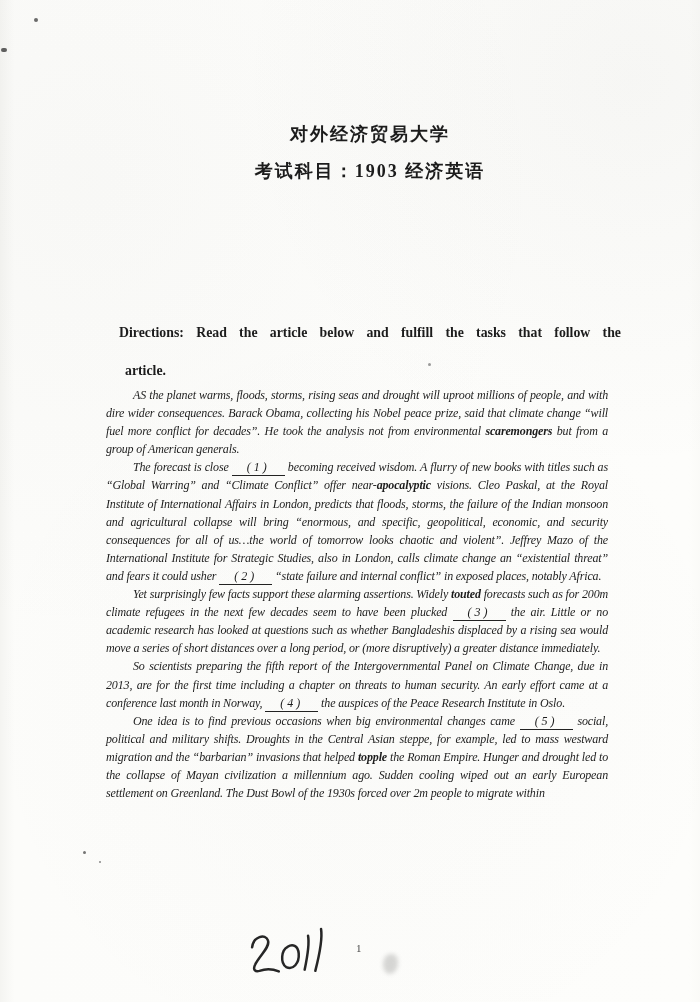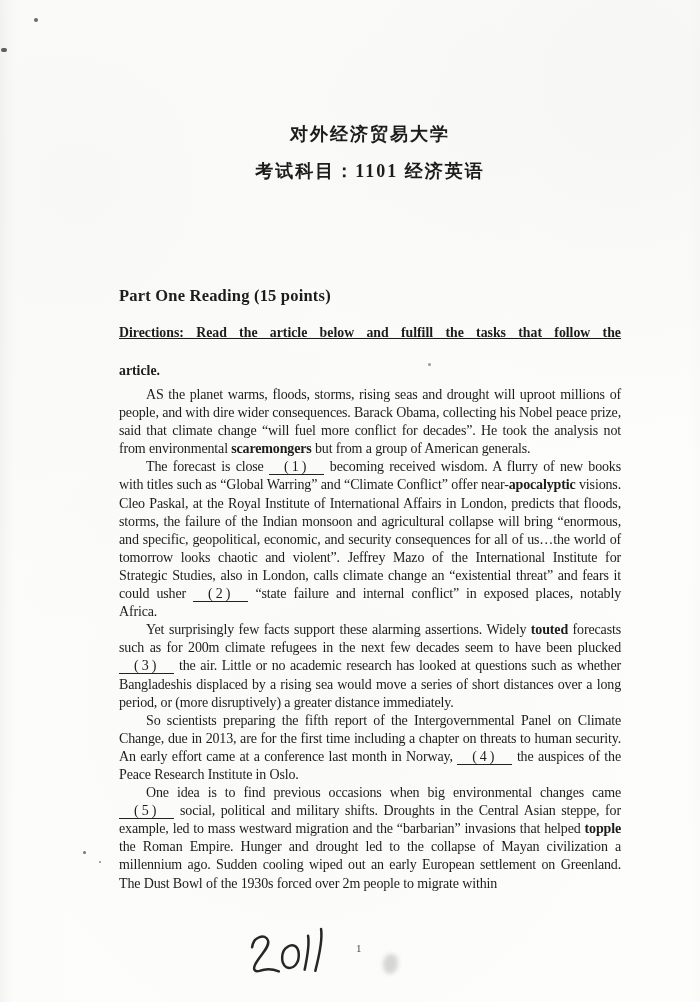--- a/index.html
+++ b/index.html
@@ -38,32 +38,32 @@
   }
   .part-heading {
     position:absolute; left:119px; top:286px; width:502px;
     font-weight:700; font-size:16.5px; letter-spacing:0.2px;
   }
   .directions-1 {
     position:absolute; left:119px; top:325px; width:502px;
     font-weight:700; font-size:13.8px;
     text-align:justify; text-align-last:justify;
     white-space:normal;
-    text-decoration:underline;
   }
   .directions-2 {
-    position:absolute; left:119px; top:363px; width:502px;
+    position:absolute; left:125px; top:363px; width:502px;
     font-weight:700; font-size:13.8px;
   }
   
   .article {
-    position:absolute; left:119px; top:386px; width:502px;
-    font-size:14px; line-height:18.1px;
+    position:absolute; left:106px; top:386px; width:502px;
+    font-size:12px; line-height:18.1px;
     letter-spacing:-0.15px;
     text-align:justify;
+    font-style:italic;
   }
   .article p { margin:0; text-indent:27px; }
   .article b { font-weight:700; }
   .cloze-blank {
     display:inline-block;
     border-bottom:1px solid #222;
     padding:0 15px;
     letter-spacing:3px;
     text-indent:0;
     line-height:15px;
@@ -93,24 +93,23 @@
 <div class="page">
 
   <div class="speck s1"></div>
   <div class="speck s2"></div>
   <div class="speck s3"></div>
   <div class="speck s4"></div>
   <div class="speck s5"></div>
 
   <div class="exam-header">
     <div class="cn">对外经济贸易大学</div>
-    <div class="cn">考试科目：1101 经济英语</div>
+    <div class="cn">考试科目：1903 经济英语</div>
   </div>
 
-  <div class="part-heading">Part One Reading (15 points)</div>
   <div class="directions-1">Directions: Read the article below and fulfill the tasks that follow the</div>
   <div class="directions-2">article.</div>
 
   <div class="article">
       <p>AS the planet warms, floods, storms, rising seas and drought will uproot millions of people, and with dire wider consequences. Barack Obama, collecting his Nobel peace prize, said that climate change “will fuel more conflict for decades”. He took the analysis not from environmental <b>scaremongers</b> but from a group of American generals.</p>
       <p>The forecast is close <span class="cloze-blank">(1)</span> becoming received wisdom. A flurry of new books with titles such as “Global Warring” and “Climate Conflict” offer near-<b>apocalyptic</b> visions. Cleo Paskal, at the Royal Institute of International Affairs in London, predicts that floods, storms, the failure of the Indian monsoon and agricultural collapse will bring “enormous, and specific, geopolitical, economic, and security consequences for all of us…the world of tomorrow looks chaotic and violent”. Jeffrey Mazo of the International Institute for Strategic Studies, also in London, calls climate change an “existential threat” and fears it could usher <span class="cloze-blank">(2)</span> “state failure and internal conflict” in exposed places, notably Africa.</p>
       <p>Yet surprisingly few facts support these alarming assertions. Widely <b>touted</b> forecasts such as for 200m climate refugees in the next few decades seem to have been plucked <span class="cloze-blank">(3)</span> the air. Little or no academic research has looked at questions such as whether Bangladeshis displaced by a rising sea would move a series of short distances over a long period, or (more disruptively) a greater distance immediately.</p>
       <p>So scientists preparing the fifth report of the Intergovernmental Panel on Climate Change, due in 2013, are for the first time including a chapter on threats to human security. An early effort came at a conference last month in Norway, <span class="cloze-blank">(4)</span> the auspices of the Peace Research Institute in Oslo.</p>
       <p>One idea is to find previous occasions when big environmental changes came <span class="cloze-blank">(5)</span> social, political and military shifts. Droughts in the Central Asian steppe, for example, led to mass westward migration and the “barbarian” invasions that helped <b>topple</b> the Roman Empire. Hunger and drought led to the collapse of Mayan civilization a millennium ago. Sudden cooling wiped out an early European settlement on Greenland. The Dust Bowl of the 1930s forced over 2m people to migrate within</p>
     </div>

